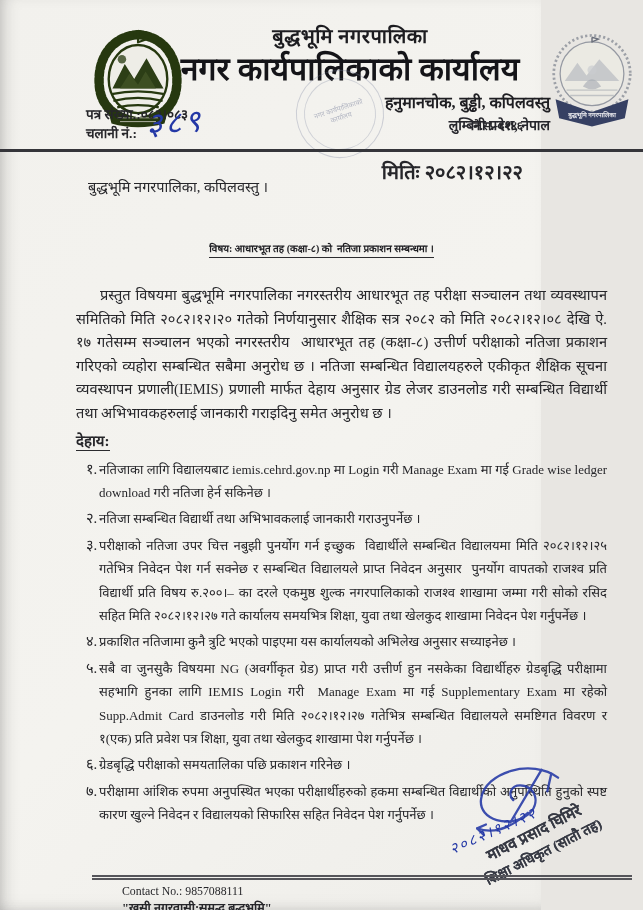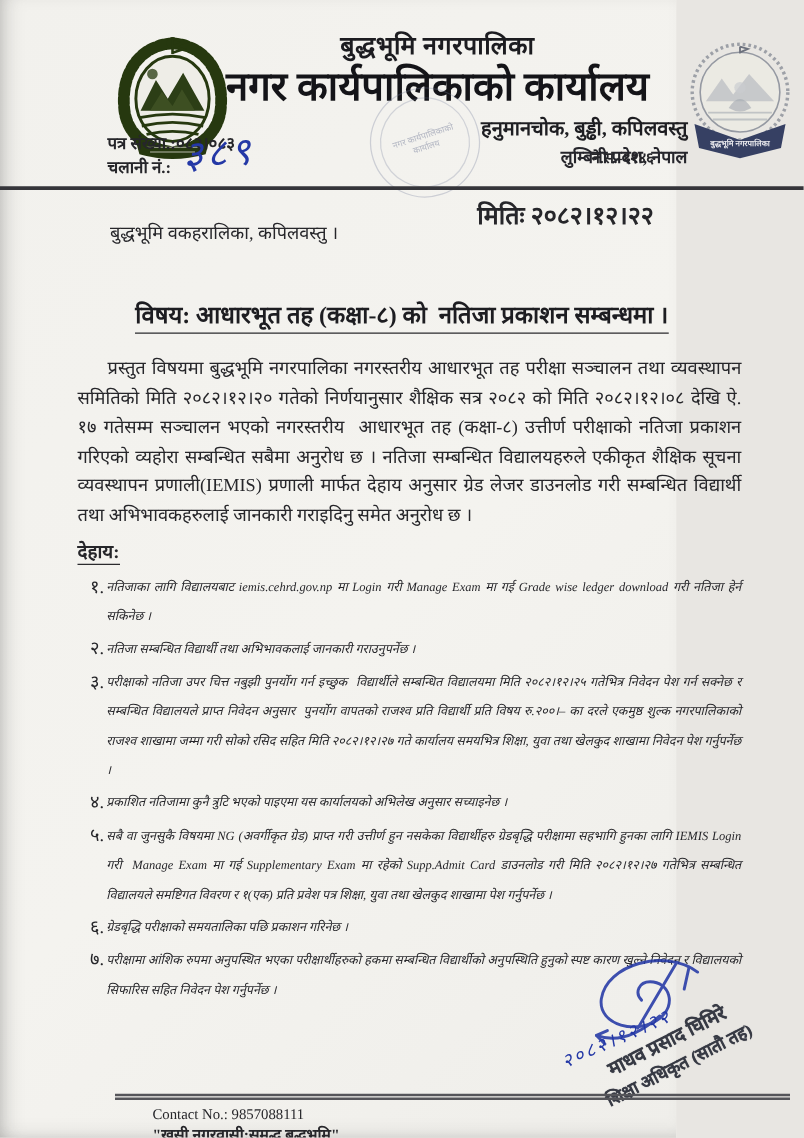--- a/index.html
+++ b/index.html
@@ -40,33 +40,33 @@
   }
   .hdr-stamp .inner{
     width:62px;height:62px;border-radius:50%;border:1px solid rgba(110,120,150,.4);
     display:flex;align-items:center;justify-content:center;text-align:center;
     font-size:7px;color:rgba(90,100,135,.65);line-height:1.3;padding:4px;
   }
   
   .addressee{position:absolute;left:88px;top:176px;font-size:14.5px;line-height:22.5px;}
   .subject-wrap{position:absolute;left:0;top:238px;width:643px;text-align:center;}
   .subject{
-    display:inline-block;font-size:19px;font-weight:bold;white-space:pre-wrap;
+    display:inline-block;font-size:10px;font-weight:bold;white-space:pre-wrap;
     border-bottom:1.6px solid #2b2b2e;padding-bottom:2px;color:#1d1d21;
   }
-  .body-block{position:absolute;left:62px;top:284px;width:531px;}
+  .body-block{position:absolute;left:76px;top:284px;width:531px;}
   .para{
     font-size:14.6px;line-height:23.6px;text-align:justify;text-indent:24px;
     white-space:pre-wrap;color:#26262a;
   }
   .list-head{display:inline-block;font-size:15px;font-weight:bold;border-bottom:1.4px solid #2b2b2e;margin-top:4px;text-align:center;}
   .items{margin-top:7px;}
   .item{display:flex;margin-bottom:3px;}
   .item .num{width:23px;flex:0 0 23px;font-size:14.6px;line-height:23.4px;text-align:left;padding-left:10px;box-sizing:border-box;}
-  .item .txt{flex:1;font-size:10px;line-height:23.4px;text-align:justify;white-space:pre-wrap;font-style:italic;}
+  .item .txt{flex:1;font-size:13px;line-height:23.4px;text-align:justify;white-space:pre-wrap;}
   
   .sig-area{position:absolute;left:420px;top:762px;width:215px;height:130px;}
   .sig-svg{position:absolute;left:42px;top:2px;width:120px;height:78px;}
   .sig-date{
     position:absolute;left:-2px;top:58px;width:150px;text-align:center;
     color:#2438a6;font-size:15px;letter-spacing:2px;font-style:italic;
     transform:rotate(-24deg);
   }
   .sig-stamp{
     position:absolute;left:18px;top:58px;width:200px;text-align:center;
@@ -140,21 +140,21 @@
   <div class="ns-no">ने.स.-११४६</div>
 
   <div class="hdr-rule"></div>
 
   <div class="date-line">
     <span>मितिः</span>
     <span>२०८२।१२।२२</span>
   </div>
 
   <div class="addressee">
-    <div>बुद्धभूमि वकहरालिका, कपिलवस्तु ।</div>
+    <div>बुद्धभूमि नगरपालिका, कपिलवस्तु ।</div>
   </div>
 
   <div class="subject-wrap">
     <span class="subject">विषय: आधारभूत तह (कक्षा-८) को  नतिजा प्रकाशन सम्बन्धमा ।</span>
   </div>
 
   <div class="body-block">
     <div class="para">प्रस्तुत विषयमा बुद्धभूमि नगरपालिका नगरस्तरीय आधारभूत तह परीक्षा सञ्चालन तथा व्यवस्थापन समितिको मिति २०८२।१२।२० गतेको निर्णयानुसार शैक्षिक सत्र २०८२ को मिति २०८२।१२।०८ देखि ऐ. १७ गतेसम्म सञ्चालन भएको नगरस्तरीय  आधारभूत तह (कक्षा-८) उत्तीर्ण परीक्षाको नतिजा प्रकाशन गरिएको व्यहोरा सम्बन्धित सबैमा अनुरोध छ । नतिजा सम्बन्धित विद्यालयहरुले एकीकृत शैक्षिक सूचना व्यवस्थापन प्रणाली(IEMIS) प्रणाली मार्फत देहाय अनुसार ग्रेड लेजर डाउनलोड गरी सम्बन्धित विद्यार्थी तथा अभिभावकहरुलाई जानकारी गराइदिनु समेत अनुरोध छ ।</div>
     <div class="list-head">देहाय:</div>
     <div class="items">

